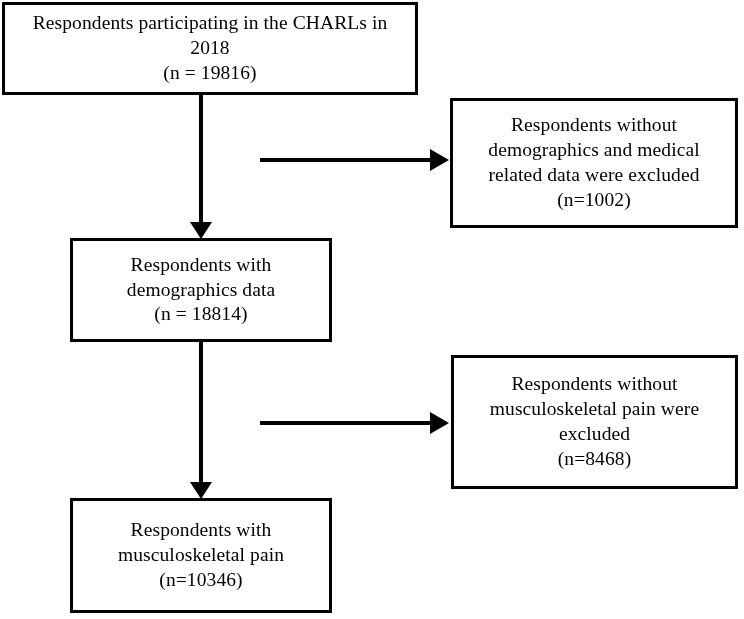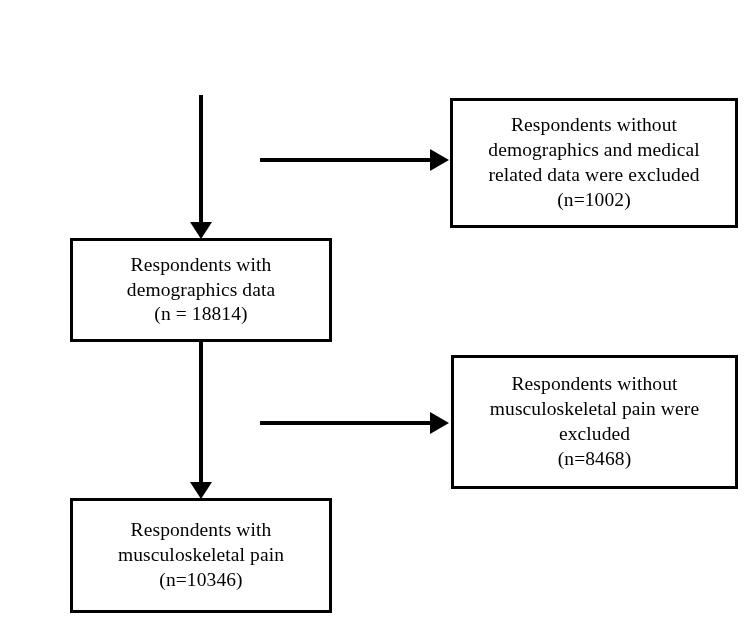--- a/index.html
+++ b/index.html
@@ -99,20 +99,25 @@
 
   <div class="connector v-line" id="vline-2"></div>
   <div class="v-arrowhead" id="vhead-2"></div>
 
   <div class="connector h-line" id="hline-1"></div>
   <div class="h-arrowhead" id="hhead-1"></div>
 
   <div class="connector h-line" id="hline-2"></div>
   <div class="h-arrowhead" id="hhead-2"></div>
 
+  <div class="node" id="node-enrolled">
+    <span class="node-text">Respondents participating in the CHARLs in
+2018
+(n = 19816)</span>
+  </div>
 
   <div class="node" id="node-excluded-demo">
     <span class="node-text">Respondents without
 demographics and medical
 related data were excluded
 (n=1002)</span>
   </div>
 
   <div class="node" id="node-demographics">
     <span class="node-text">Respondents with

